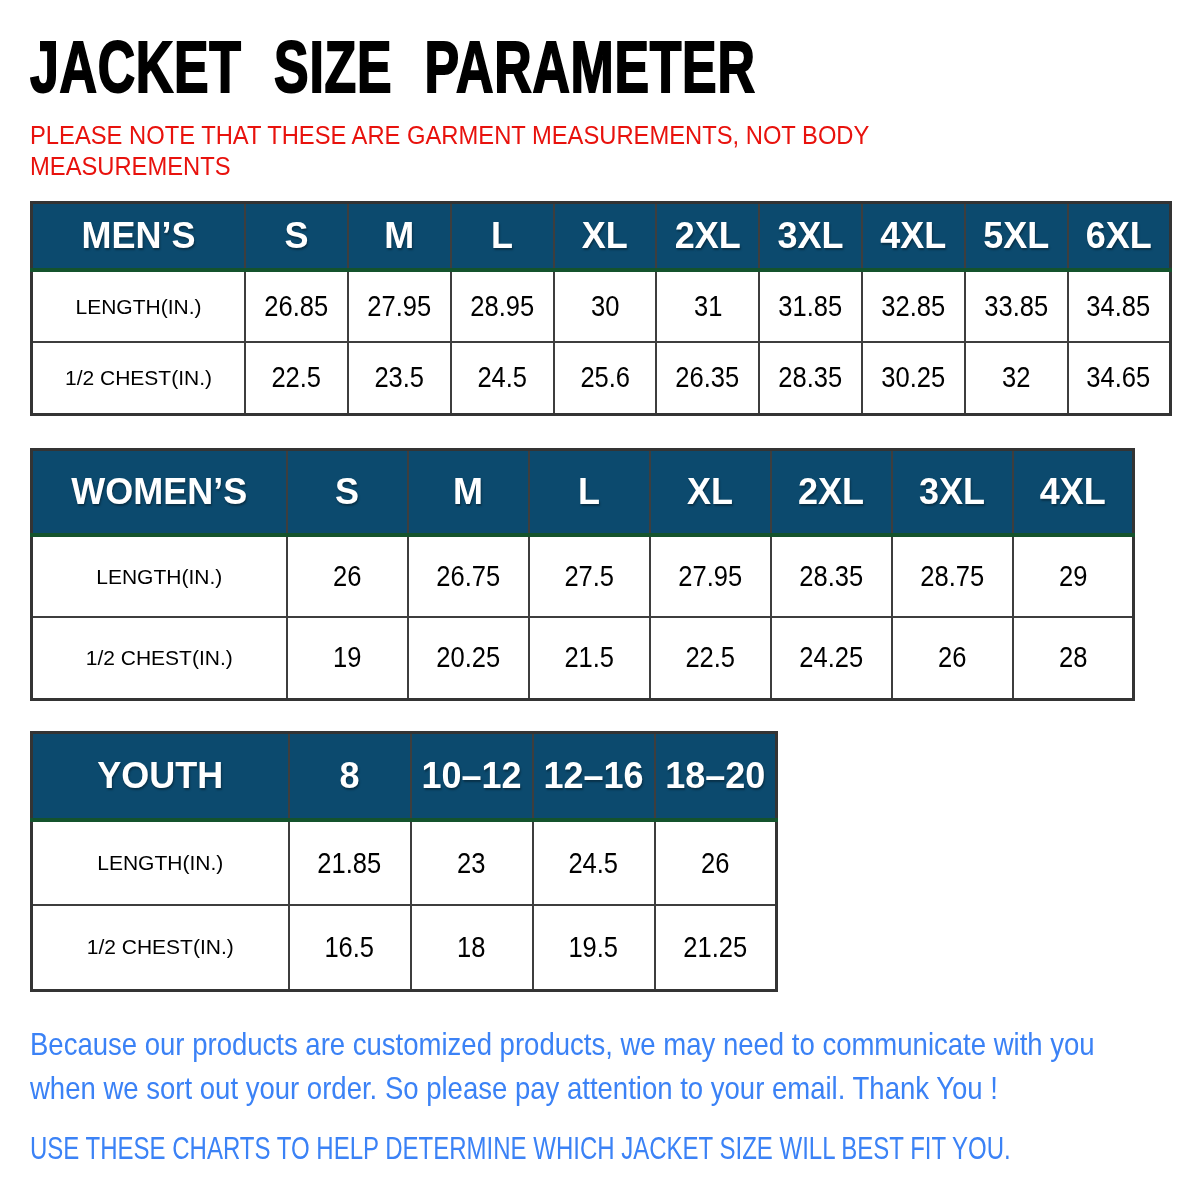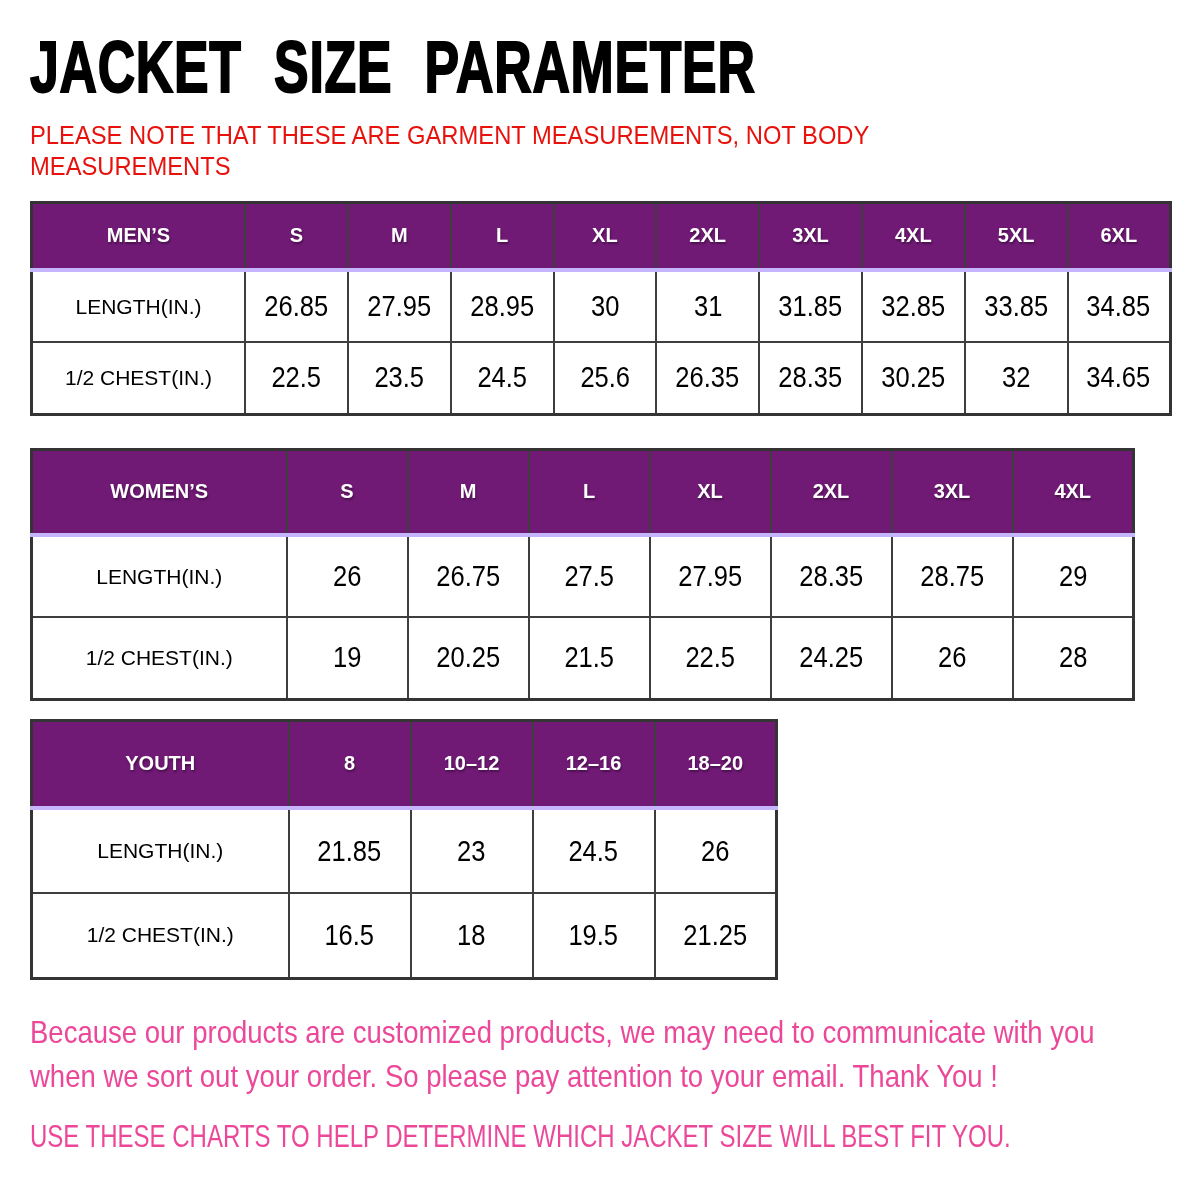--- a/index.html
+++ b/index.html
@@ -24,41 +24,41 @@
   
   table.size-table {
     border-collapse:collapse; table-layout:fixed;
     border:3px solid #343434;
   }
   table.size-table th, table.size-table td {
     border:2px solid #3e3e3e; text-align:center; vertical-align:middle; padding:0;
     overflow:hidden;
   }
   table.size-table tr.head th {
-    background:#701a75; color:#ffffff; font-size:20px; font-weight:bold;
-    border-bottom:4px solid #c4b5fd;
+    background:#0c4a6e; color:#ffffff; font-size:36px; font-weight:bold;
+    border-bottom:4px solid #14532d;
     text-shadow:1px 2px 2px rgba(0,0,0,0.35);
   }
   td.rowlabel { font-size:21px; }
   .num { display:inline-block; transform:scaleX(0.88); transform-origin:center; font-size:29px; white-space:nowrap; }
 
   table.mens   { margin-top:18px; }
   table.mens tr.head { height:68px; }
   table.mens tr.data { height:72px; }
 
   table.womens { margin-top:32px; }
   table.womens tr.head { height:86px; }
   table.womens tr.data { height:82px; }
 
-  table.youth  { margin-top:18px; }
+  table.youth  { margin-top:30px; }
   table.youth tr.head { height:88px; }
   table.youth tr.data { height:85px; }
 
   
-  .footer { margin-top:30px; color:#ec4899; }
+  .footer { margin-top:30px; color:#3b82f6; }
   .para-line {
     font-size:32px; line-height:44px; white-space:nowrap;
     transform:scaleX(0.86); transform-origin:left center;
   }
   .use-line {
     margin-top:18px; font-size:32px; line-height:40px; white-space:nowrap;
     transform:scaleX(0.75); transform-origin:left center;
   }
 </style>
 </head>

